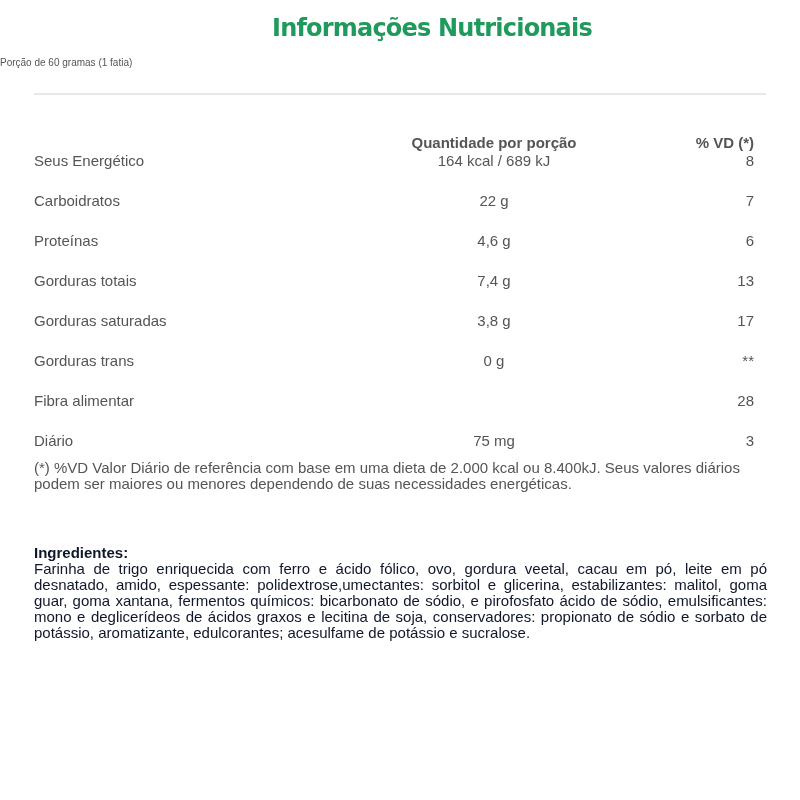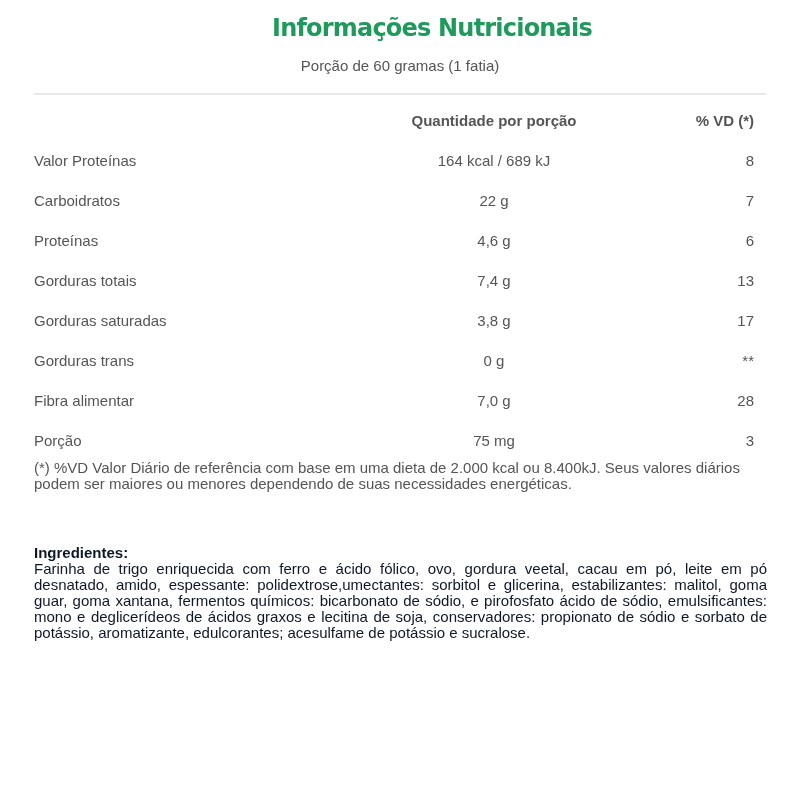--- a/index.html
+++ b/index.html
@@ -1,44 +1,44 @@
 <!DOCTYPE html>
 <html><head>
   <meta charset="utf-8">
   <style>
     html, body { margin: 0; padding: 0; background: #ffffff; }
     body { width: 800px; height: 800px; position: relative; overflow: hidden; font-family: "Liberation Sans", sans-serif; color: #555555; }
     .title { position: absolute; top: 14px; left: 0; width: 800px; text-align: center; font-family: "DejaVu Sans", sans-serif; font-weight: bold; font-size: 24px; color: #1f9a5c; letter-spacing: -0.8px; padding-left: 32px; }
-    .subtitle { position: absolute; top: 57px; left: 0; width: 800px; text-align: center; font-size: 15px; color: #555; }
+    .subtitle { position: absolute; top: 57px; left: 0; width: 800px; text-align: left; font-size: 10px; color: #555; }
     .divider { position: absolute; top: 93px; left: 34px; width: 732px; height: 2px; background: #e8e8e8; }
     .table { position: absolute; top: 112px; left: 34px; width: 732px; }
     .row { position: relative; height: 40px; font-size: 15px; }
     .row .name { position: absolute; left: 0; top: 0; }
     .row .qty { position: absolute; left: 340px; width: 240px; text-align: center; top: 0; }
     .row .vd { position: absolute; left: 610px; width: 110px; text-align: right; top: 0; }
-    .header .qty, .header .vd { font-weight: bold; color: #555; }
+    .header .qty, .header .vd { font-weight: bold; color: #555; margin-top: 22px; }
     .notes { position: absolute; top: 460px; left: 34px; width: 735px; font-size: 15px; line-height: 16px; color: #555; }
     .ingredients { position: absolute; top: 545px; left: 34px; width: 733px; font-size: 15px; line-height: 16px; color: #0f172a; text-align: justify; }
     .ingredients .label { font-weight: bold; display: block; }
   </style>
 </head>
 <body>
 
 <div class="title">Informações Nutricionais</div>
 <div class="subtitle">Porção de 60 gramas (1 fatia)</div>
 <div class="divider"></div>
 
 <div class="table">
   <div class="row header">
     <span class="name"></span>
     <span class="qty">Quantidade por porção</span>
     <span class="vd">% VD (*)</span>
   </div>
   <div class="row">
-    <span class="name">Valor Proteínas</span>
+    <span class="name">Seus Energético</span>
     <span class="qty">164 kcal  / 689 kJ</span>
     <span class="vd">8</span>
   </div>
   <div class="row">
     <span class="name">Carboidratos</span>
     <span class="qty">22 g</span>
     <span class="vd">7</span>
   </div>
   <div class="row">
     <span class="name">Proteínas</span>
@@ -55,25 +55,24 @@
     <span class="qty">3,8 g</span>
     <span class="vd">17</span>
   </div>
   <div class="row">
     <span class="name">Gorduras trans</span>
     <span class="qty">0 g</span>
     <span class="vd">**</span>
   </div>
   <div class="row">
     <span class="name">Fibra alimentar</span>
-    <span class="qty">7,0 g</span>
     <span class="vd">28</span>
   </div>
   <div class="row">
-    <span class="name">Porção</span>
+    <span class="name">Diário</span>
     <span class="qty">75 mg</span>
     <span class="vd">3</span>
   </div>
 </div>
 
 <div class="notes">
   <div>(*) %VD Valor Diário de referência com base em uma dieta de 2.000 kcal ou 8.400kJ. Seus valores diários podem ser maiores ou menores dependendo de suas necessidades energéticas.</div>
 </div>
 
 <div class="ingredients">

